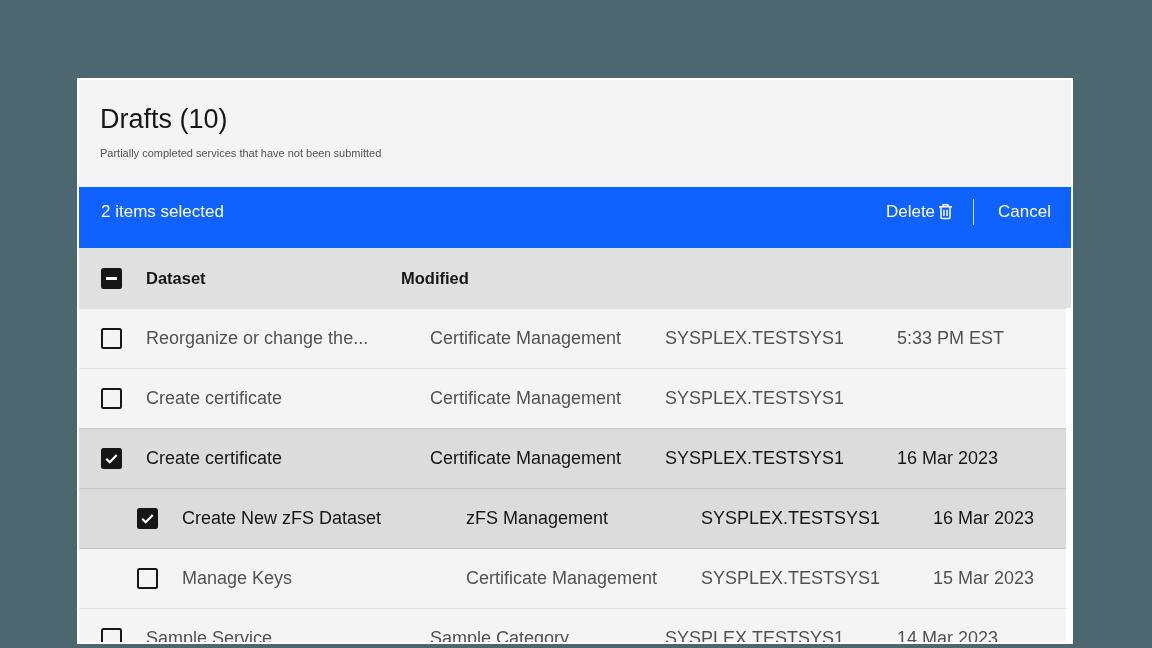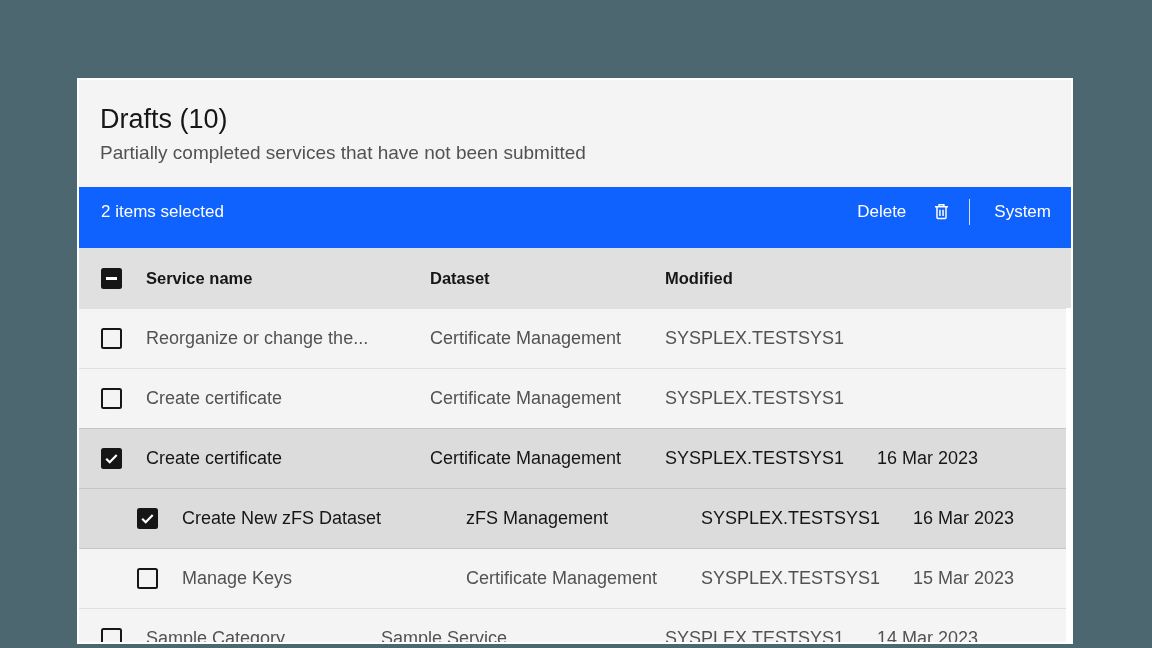--- a/index.html
+++ b/index.html
@@ -13,30 +13,30 @@
   .card {
     position:absolute; left:77px; top:78px;
     width:996px; height:566px;
     background:#a16207;
     border:2px solid #ffffff;
     overflow:hidden;
   }
   
   .card-header { height:107px; padding:22px 21px 0; background:#f4f4f4; }
   .card-header h1 { font-size:27px; font-weight:400; color:#161616; line-height:34px; letter-spacing:0; }
-  .card-header p  { margin-top:6px; font-size:19px; color:#525252; line-height:22px; }
+  .card-header p  { margin-top:6px; font-size:11px; color:#525252; line-height:22px; }
   
   .batch-bar {
     height:61px; background:#0f62fe; color:#ffffff;
     display:flex; align-items:center; justify-content:space-between;
     padding:0 20px 12px 22px; font-size:17px;
   }
   .batch-actions { display:flex; align-items:center; }
   .batch-btn {
-    display:flex; align-items:center; gap:26px;
+    display:flex; align-items:center; gap:1px;
     background:none; border:none; color:#ffffff;
     font-family:inherit; font-size:17px; cursor:pointer; padding:4px 0;
   }
   .batch-btn .icon { display:flex; align-items:center; }
   .bar-divider { width:1px; height:26px; background:rgba(255,255,255,0.8); margin:0 24px 0 18px; }
   
   .table { position:relative; }
   .trow { display:flex; align-items:center; height:60px; }
   .thead {
     background:#e0e0e0; color:#161616; font-weight:700; font-size:16.5px;
@@ -45,21 +45,21 @@
     background:#f4f4f4; color:#525252; font-size:18px;
     border-top:1px solid #e0e0e0;
   }
   .row.selected { background:#dcdcdc; color:#161616; border-top-color:#c6c6c6; }
   .row.selected + .row { border-top-color:#c6c6c6;padding-left:36px; }
   .cell { padding-right:12px; white-space:nowrap; overflow:hidden; }
   .col-check    { width:67px; padding-left:22px; display:flex; align-items:center; }
   .col-service  { width:284px; }
   .col-category { width:235px; }
   .col-sysplex  { width:212px; }
-  .col-modified { flex:1; }
+  .col-modified { flex:1;margin-left:20px; }
   
   .checkbox {
     width:21px; height:21px; border-radius:2.5px; position:relative;
     flex:0 0 auto; cursor:pointer;
   }
   .checkbox.unchecked { border:2px solid #161616; background:transparent; }
   .checkbox.checked, .checkbox.indeterminate { background:#161616; }
   .checkbox svg.check { display:none; position:absolute; inset:0; }
   .checkbox.checked svg.check { display:block; }
   .checkbox.indeterminate::after {
@@ -90,45 +90,45 @@
           <svg width="19" height="19" viewBox="0 0 16 16" fill="none" stroke="#ffffff" stroke-width="1.25">
             <path d="M2.5 4h11"></path>
             <path d="M6 4V2.4h4V4"></path>
             <path d="M4.2 4v9.1c0 .4.3.7.7.7h6.2c.4 0 .7-.3.7-.7V4"></path>
             <path d="M6.7 6.6v5.2M9.3 6.6v5.2"></path>
           </svg>
         </span>
       </button>
       <span class="bar-divider"></span>
       <button class="batch-btn">
-        <span>System</span>
+        <span>Cancel</span>
       </button>
     </div>
   </div>
 
   <div class="table">
 
     <div class="trow thead">
       <div class="cell col-check">
         <div class="checkbox indeterminate" id="select-all"></div>
       </div>
-      <div class="cell col-service">Service name</div>
       <div class="cell col-category">Dataset</div>
       <div class="cell col-modified">Modified</div>
     </div>
 
     <div class="trow row">
       <div class="cell col-check">
         <div class="checkbox unchecked">
           
         </div>
       </div>
       <div class="cell col-service">Reorganize or change the...</div>
       <div class="cell col-category">Certificate Management</div>
       <div class="cell col-sysplex">SYSPLEX.TESTSYS1</div>
+      <div class="cell col-modified">5:33 PM EST</div>
     </div>
 
     <div class="trow row">
       <div class="cell col-check">
         <div class="checkbox unchecked">
           
         </div>
       </div>
       <div class="cell col-service">Create certificate</div>
       <div class="cell col-category">Certificate Management</div>
@@ -174,22 +174,22 @@
       <div class="cell col-sysplex">SYSPLEX.TESTSYS1</div>
       <div class="cell col-modified">15 Mar 2023</div>
     </div>
 
     <div class="trow row">
       <div class="cell col-check">
         <div class="checkbox unchecked">
           
         </div>
       </div>
+      <div class="cell col-service">Sample Service</div>
       <div class="cell col-category">Sample Category</div>
-      <div class="cell col-service">Sample Service</div>
       <div class="cell col-sysplex">SYSPLEX.TESTSYS1</div>
       <div class="cell col-modified">14 Mar 2023</div>
     </div>
 
     <div class="scroll-track"></div>
   </div>
 
 </div>
 
 </body></html>

